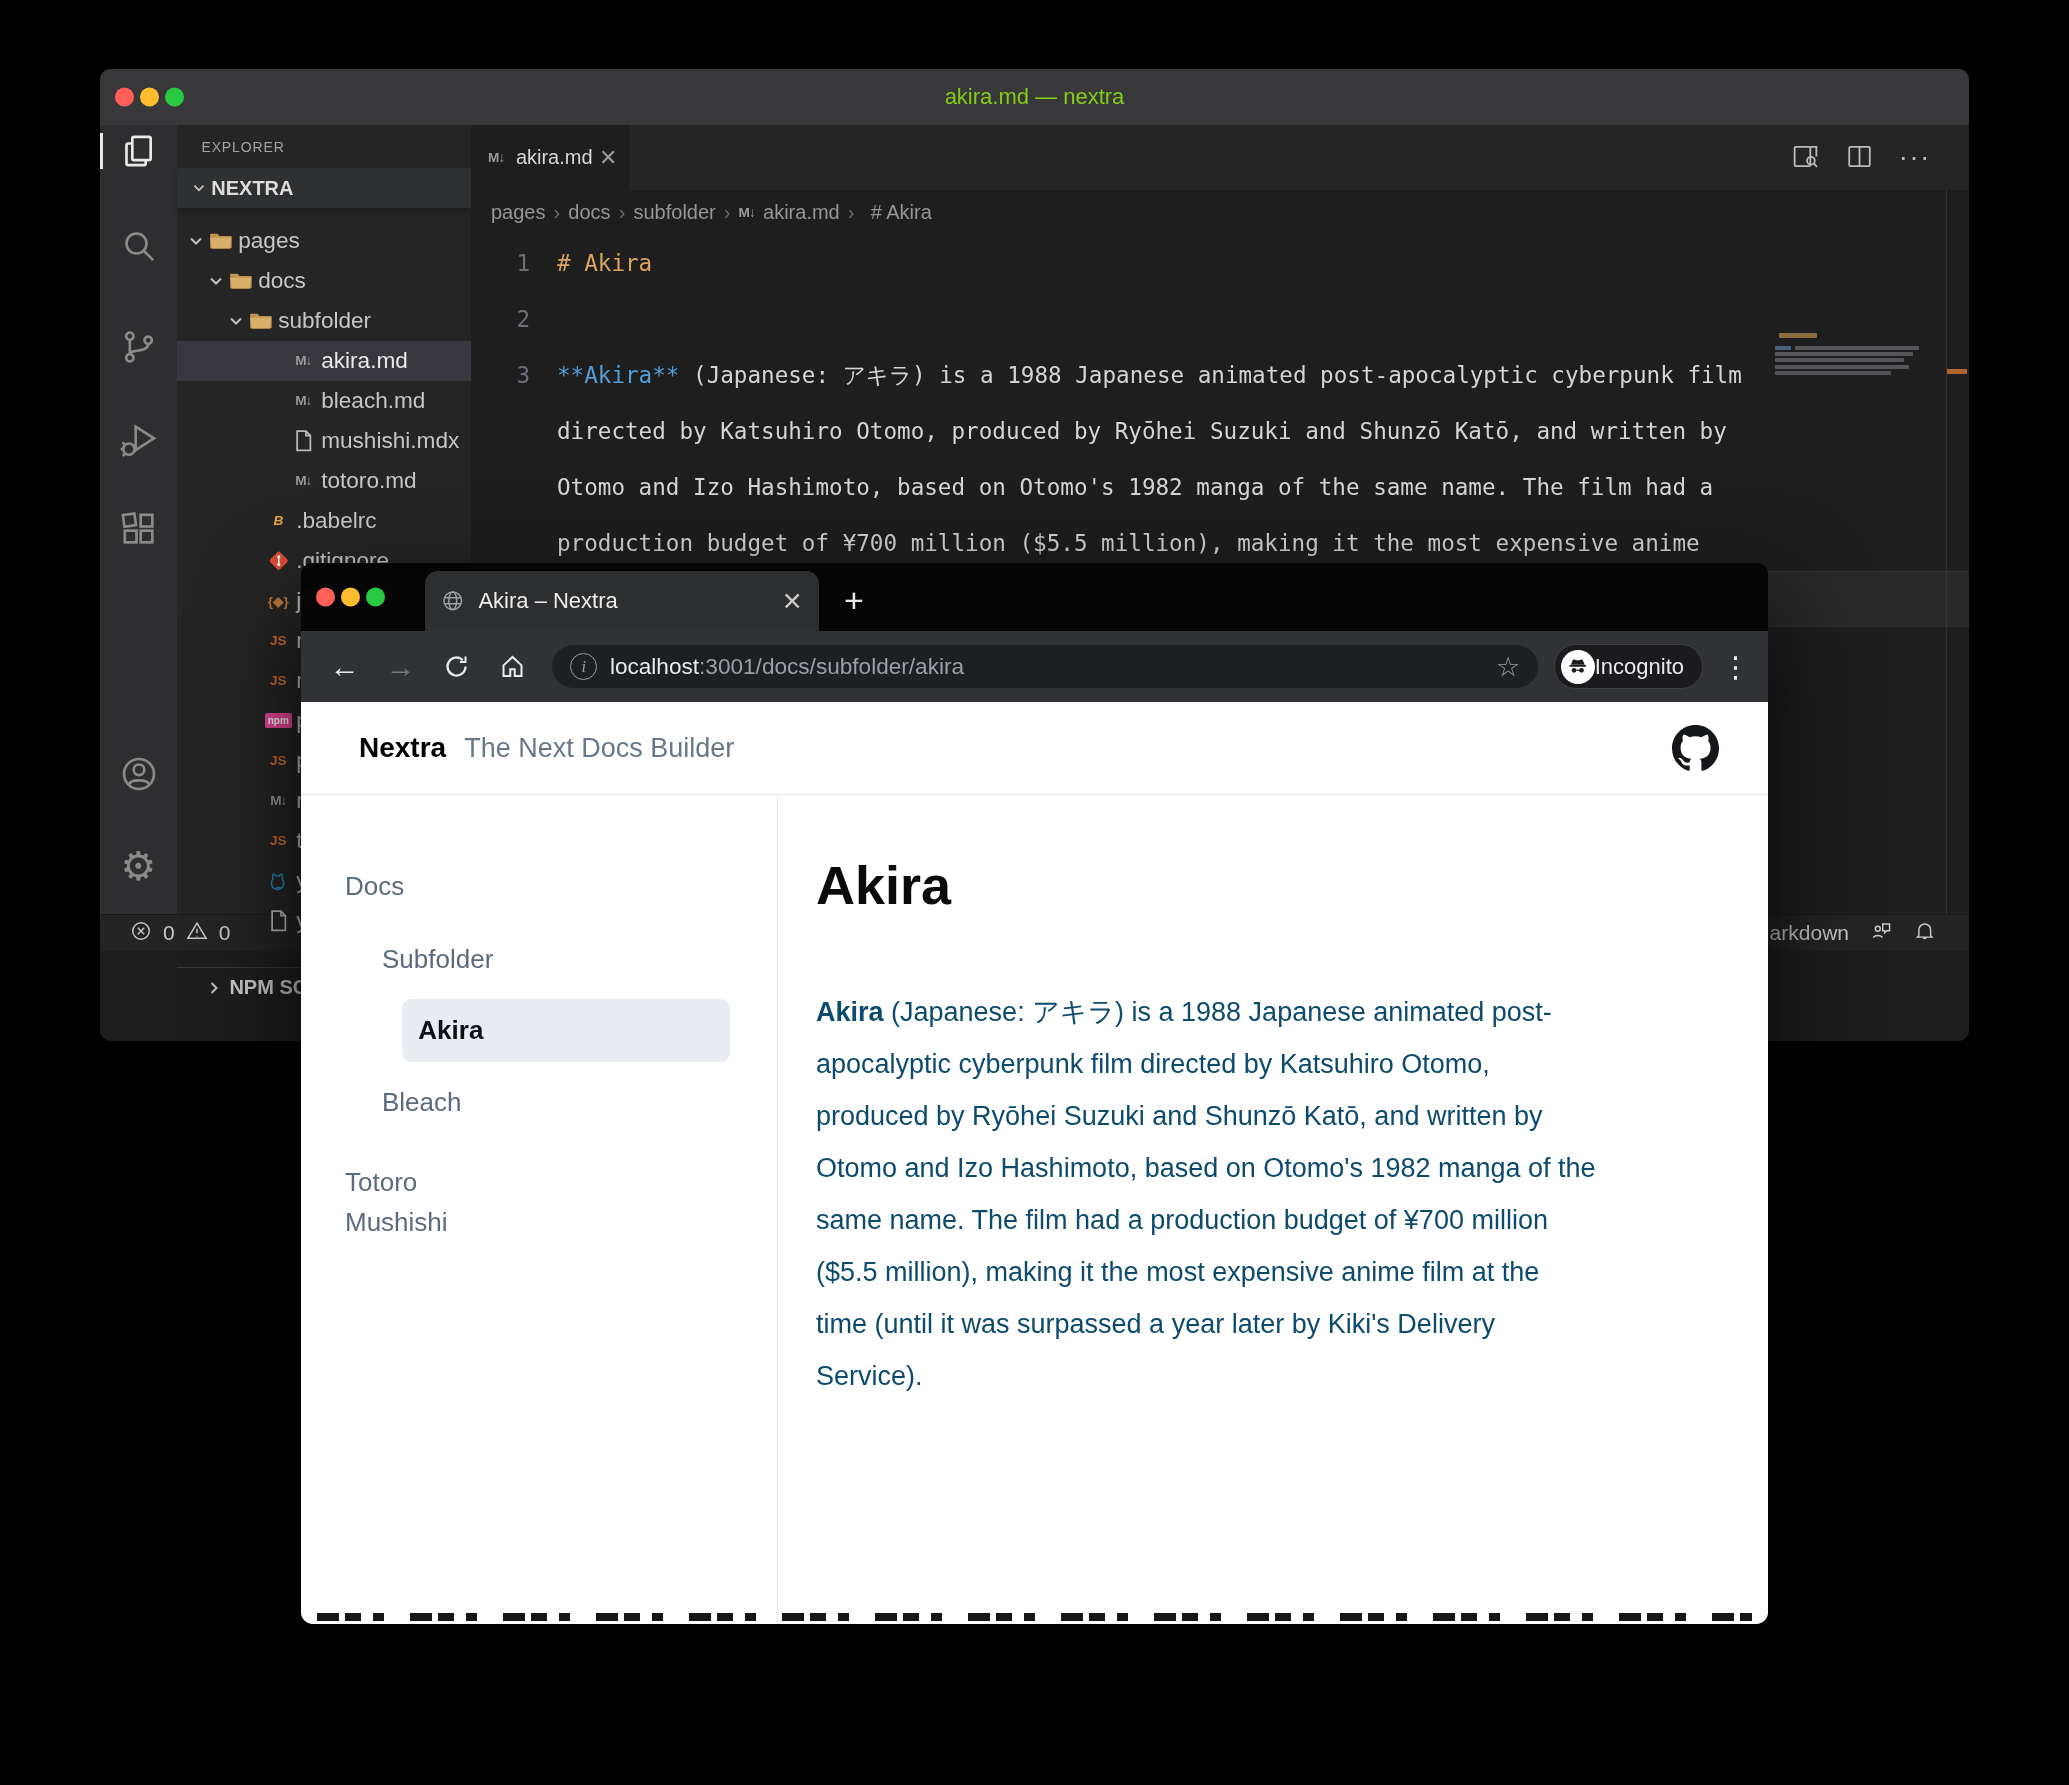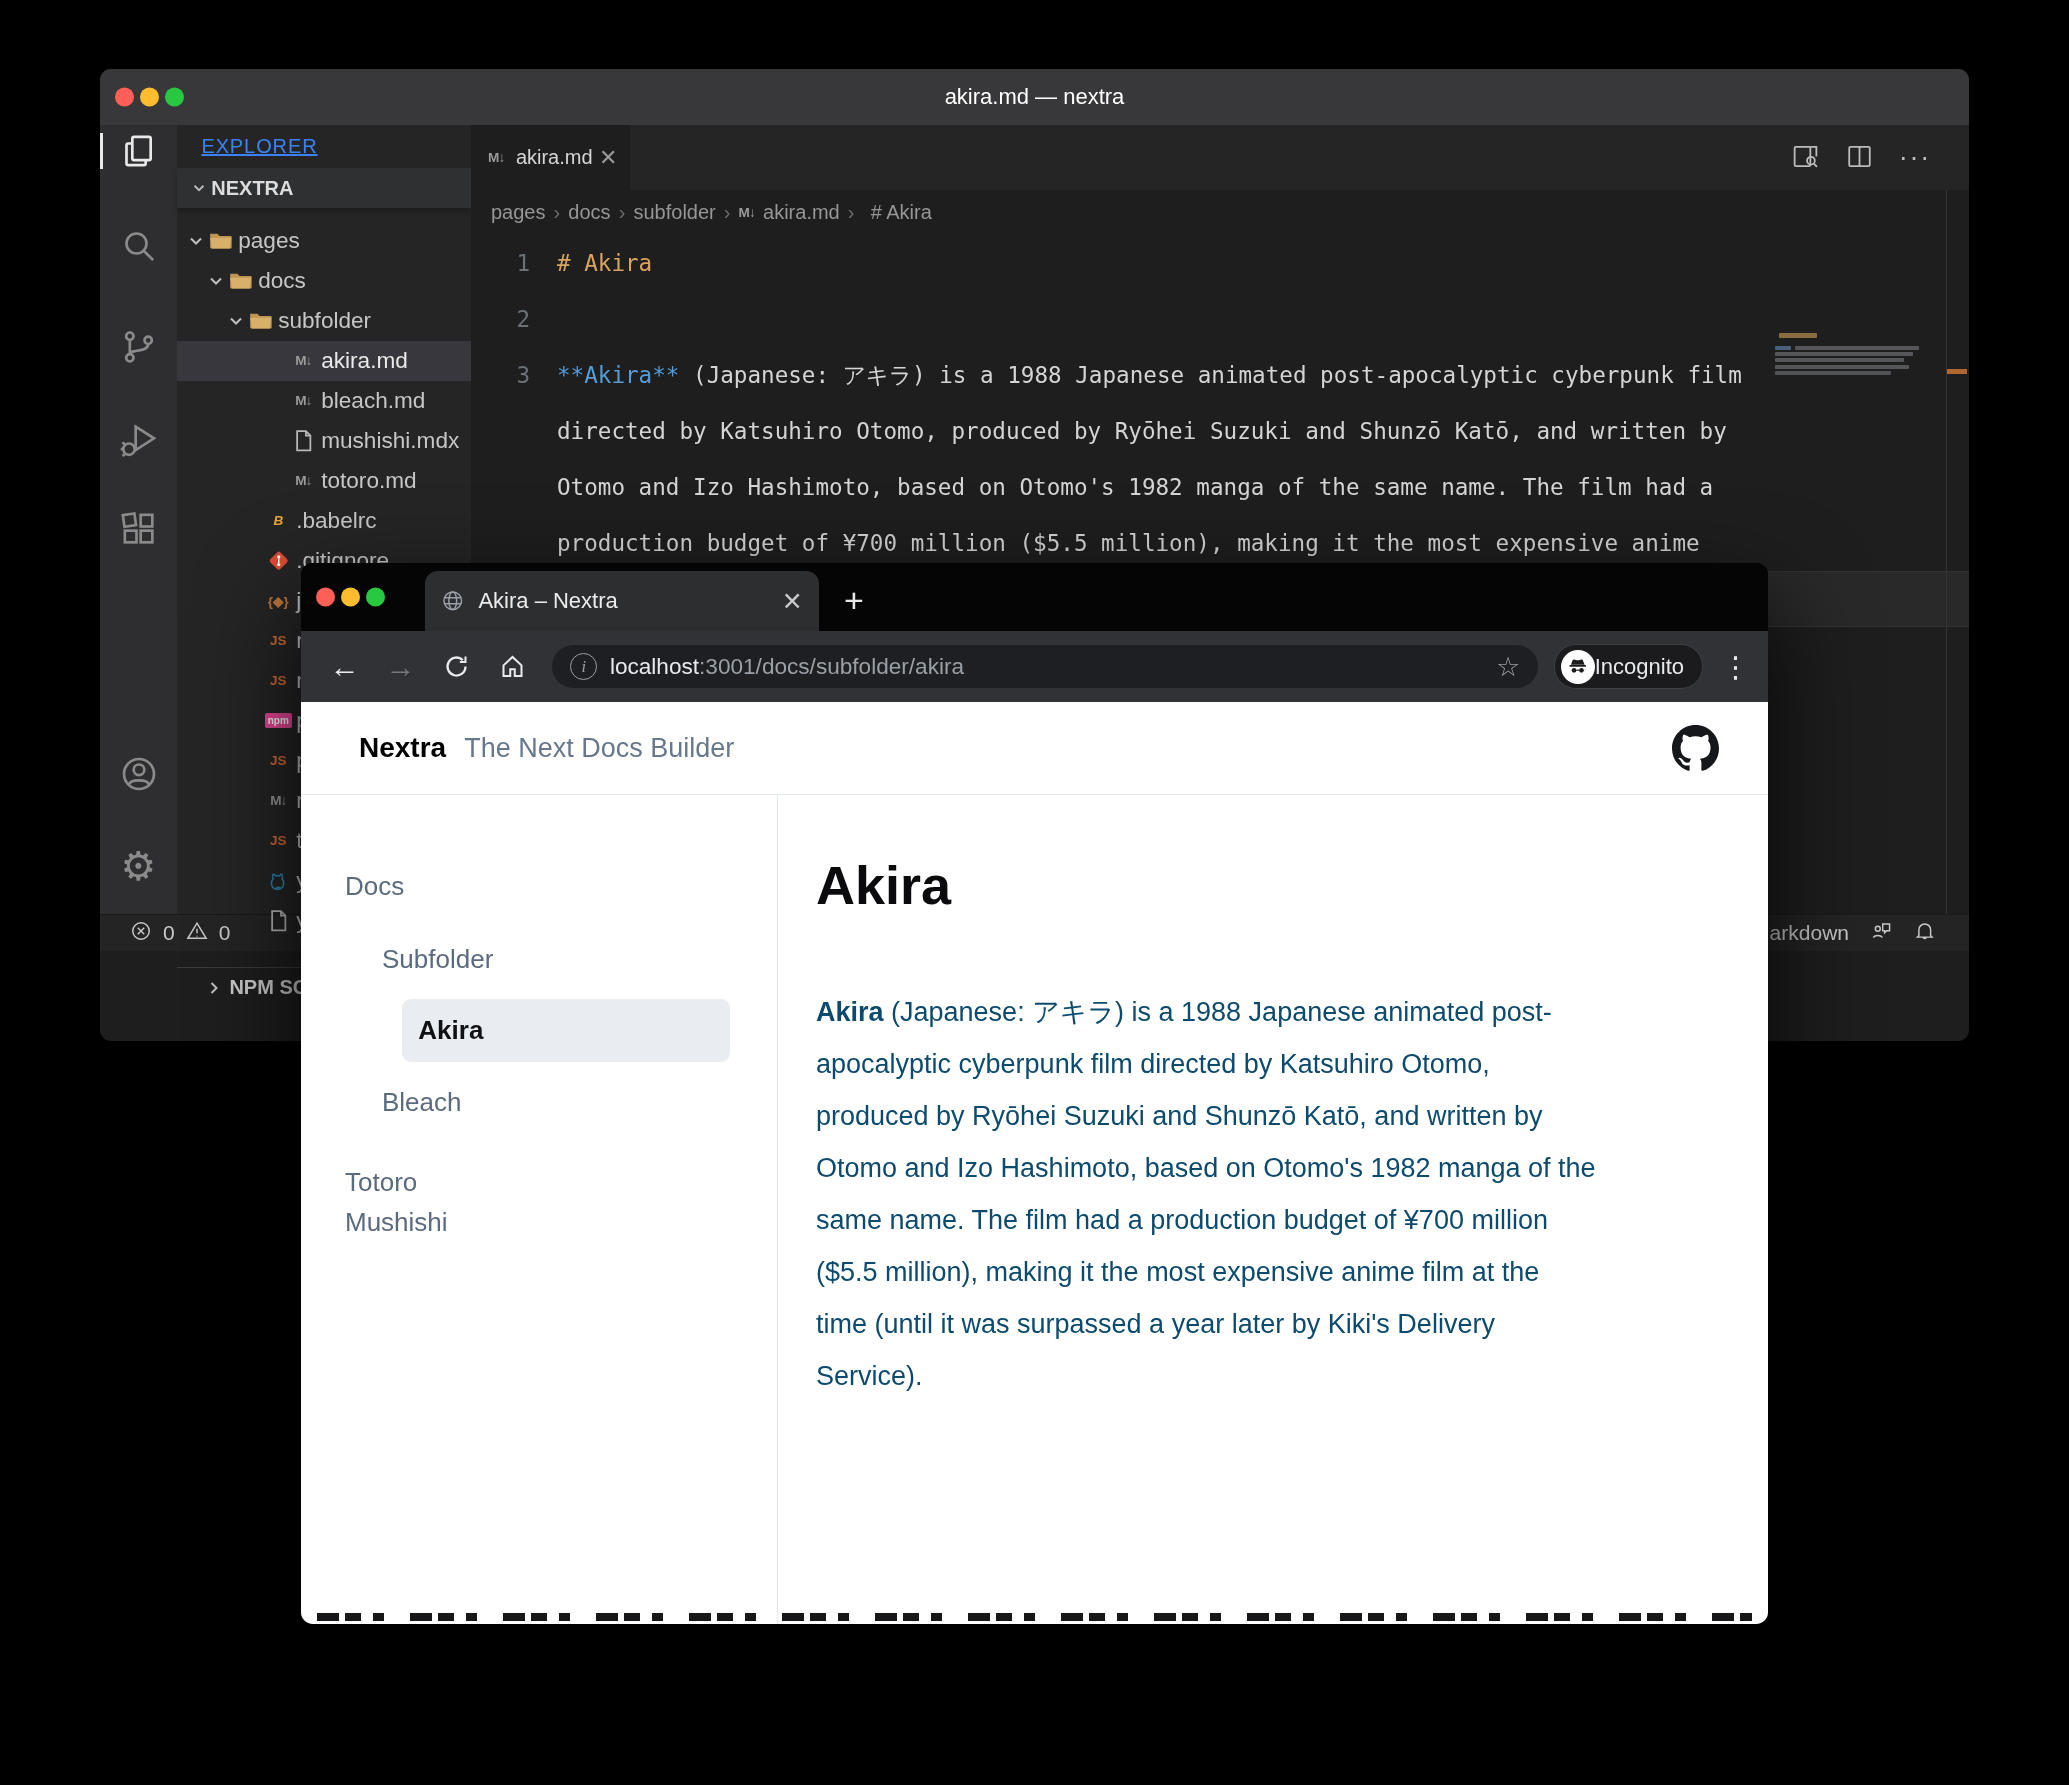--- a/index.html
+++ b/index.html
@@ -5,32 +5,32 @@
   html,body{margin:0;padding:0;background:#000;}
   .stage{position:relative;width:2070px;height:1786px;background:#000;overflow:hidden;
          font-family:"Liberation Sans",sans-serif;}
   
   .vscode{position:absolute;left:100px;top:69px;width:1869px;height:972px;background:#1e1e1e;
           border-radius:11px;box-shadow:0 27px 72px rgba(0,0,0,.75);overflow:hidden;z-index:1;}
   .vs-titlebar{height:56px;background:#38383a;display:flex;align-items:center;justify-content:center;position:relative;}
   .lights{position:absolute;left:14.5px;top:50%;transform:translateY(-50%);display:flex;gap:6.3px;}
   .light{width:19px;height:19px;border-radius:50%;}
   .l-red{background:#ff5f57}.l-yellow{background:#febc2e}.l-green{background:#28c840}
-  .vs-title{color:#ffffff;font-size:22px;}
+  .vs-title{color:#84cc16;font-size:22px;}
   .vs-main{display:flex;height:789px;}
   .vs-activity{width:77px;background:#2e2e30;display:flex;flex-direction:column;align-items:center;padding-bottom:27px;}
   .act-ic{width:43px;height:43px;color:#8a8a8a;display:flex;align-items:center;justify-content:center;position:relative;}
   .act-ic svg{width:40px;height:40px;}
   .act-ic.active{color:#e9e9e9;}
   .act-ic.active:before{content:"";position:absolute;left:-17px;top:3.6px;width:2.7px;height:36px;background:#e9e9e9;}
   .a1{margin-top:4.5px}.a2{margin-top:52px}.a3{margin-top:58px}.a4{margin-top:50px}.a5{margin-top:46px}
   .act-bottom{margin-top:auto;display:flex;flex-direction:column;gap:49px;align-items:center;}
   
   .vs-sidebar{width:294px;background:#252526;position:relative;flex:none;}
-  .vs-expl-head{height:43px;display:flex;align-items:center;padding-left:24.4px;color:#3b82f6;font-size:20px;letter-spacing:0.9px;text-decoration:underline;}
+  .vs-expl-head{height:43px;display:flex;align-items:center;padding-left:24.4px;color:#a3a3a3;font-size:14px;letter-spacing:0.9px;}
   .vs-project{height:40px;background:#2f3032;display:flex;align-items:center;padding-left:12.7px;color:#dcdcdc;
               font-size:20px;font-weight:bold;box-shadow:0 3.6px 5.4px rgba(0,0,0,.25);}
   .vs-project .chev{width:18px;height:18px;margin-right:3.6px;color:#bdbdbd;}
   .vs-tree{margin-top:12.7px;}
   .t-row{height:40px;display:flex;align-items:center;color:#c6c6c6;font-size:22.6px;white-space:nowrap;}
   .t-row.sel{background:#37373d;color:#e9e9e9;}
   .t-d0{padding-left:9px}.t-d1{padding-left:29px}.t-d2{padding-left:49px}
   .t-root{padding-left:87px}.t-sub{padding-left:112px}
   .t-chev{width:20px;height:20px;color:#c0c0c0;flex:none;}
   .t-ico{width:25px;height:25px;margin:0 5.4px 0 1.8px;display:flex;align-items:center;justify-content:center;flex:none;}

